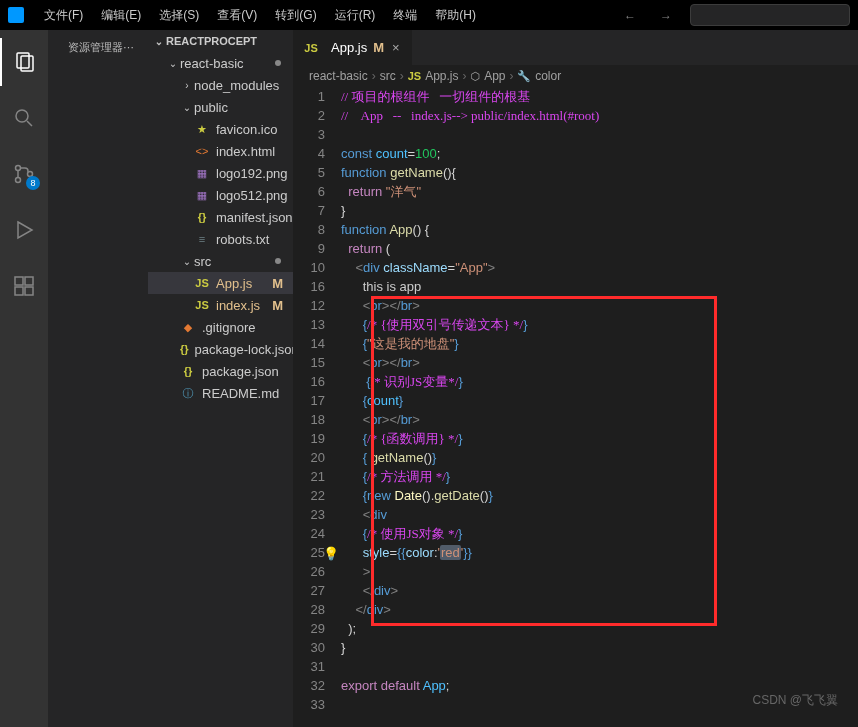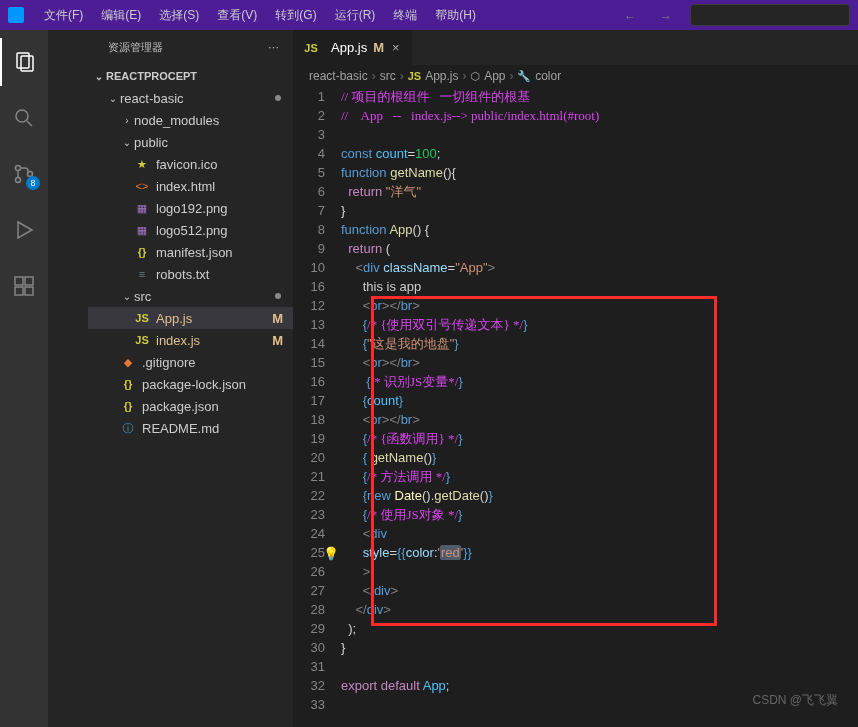--- a/index.html
+++ b/index.html
@@ -1,31 +1,31 @@
 <!DOCTYPE html>
 <html><head>
 <meta charset="utf-8">
 <style>
 * { margin: 0; padding: 0; box-sizing: border-box; font-family: "Segoe UI", "Microsoft YaHei", sans-serif; }
 body { background: #1e1e1e; color: #cccccc; width: 858px; height: 727px; overflow: hidden; display: flex; flex-direction: column; }
-.titlebar { height: 30px; background: #4c1d95; display: flex; align-items: center; padding: 8px 8px; font-size: 12px; }
+.titlebar { height: 30px; background: #000000; display: flex; align-items: center; padding: 8px 8px; font-size: 12px; }
 .titlebar-left { display: flex; align-items: center; gap: 4px; flex: 1; }
 .vscode-icon { width: 16px; height: 16px; background: #0098ff; border-radius: 2px; position: relative; }
 .menu-items { display: flex; gap: 2px; margin-left: 8px; }
 .menu-item { padding: 4px 8px; cursor: pointer; border-radius: 3px; }
 .titlebar-right { display: flex; align-items: center; gap: 12px; }
 .nav-arrow { color: #888; cursor: pointer; padding: 2px 6px; }
 .search-box { background: #252526; border: 1px solid #3c3c3c; border-radius: 4px; width: 160px; height: 22px; }
 .main { flex: 1; display: flex; overflow: hidden; }
 .activitybar { width: 48px; background: #333333; display: flex; flex-direction: column; align-items: center; padding-top: 8px; gap: 8px; }
 .activity-icon { width: 48px; height: 48px; display: flex; align-items: center; justify-content: center; color: #858585; cursor: pointer; position: relative; }
 .activity-icon.active { color: #ffffff; border-left: 2px solid #fff; }
 .activity-icon svg { width: 24px; height: 24px; }
 .badge { position: absolute; bottom: 8px; right: 8px; background: #007acc; color: #fff; border-radius: 8px; min-width: 14px; height: 14px; font-size: 9px; display: flex; align-items: center; justify-content: center; padding: 0 3px; }
-.sidebar { width: 245px; background: #252526; display: flex; flex-direction: column; font-size: 13px; padding-left: 40px; }
+.sidebar { width: 245px; background: #252526; display: flex; flex-direction: row; font-size: 13px; }
 .sidebar-header { height: 35px; display: flex; align-items: center; justify-content: space-between; padding: 0 12px 0 20px; font-size: 11px; color: #bbbbbb; }
 .dots { letter-spacing: 2px; cursor: pointer; }
 .tree { flex: 1; overflow-y: auto; user-select: none; }
 .tree-item { display: flex; align-items: center; height: 22px; padding-left: 8px; cursor: pointer; white-space: nowrap; }
 .tree-item.selected { background: #37373d; }
 .chev { width: 14px; display: inline-flex; justify-content: center; font-size: 10px; color: #c5c5c5; }
 .ficon { width: 16px; height: 16px; margin-right: 6px; display: inline-flex; align-items: center; justify-content: center; font-size: 11px; }
 .fname { flex: 1; color: #cccccc; }
 .tree-item.modified .fname { color: #e2c08d; }
 .mod-marker { color: #e2c08d; margin-right: 10px; font-weight: bold; }
@@ -294,22 +294,22 @@
             <div class="line"><span class="">      </span><span class="c-keyword">{</span><span class="c-comment">/* {使用双引号传递文本} */</span><span class="c-keyword">}</span></div>
             <div class="line"><span class="">      </span><span class="c-keyword">{</span><span class="c-string">"这是我的地盘"</span><span class="c-keyword">}</span></div>
             <div class="line"><span class="">      </span><span class="c-punct">&lt;</span><span class="c-tag">br</span><span class="c-punct">&gt;&lt;/</span><span class="c-tag">br</span><span class="c-punct">&gt;</span></div>
             <div class="line"><span class="">       </span><span class="c-keyword">{</span><span class="c-comment">/* 识别JS变量*/</span><span class="c-keyword">}</span></div>
             <div class="line"><span class="">      </span><span class="c-keyword">{</span><span class="c-const">count</span><span class="c-keyword">}</span></div>
             <div class="line"><span class="">      </span><span class="c-punct">&lt;</span><span class="c-tag">br</span><span class="c-punct">&gt;&lt;/</span><span class="c-tag">br</span><span class="c-punct">&gt;</span></div>
             <div class="line"><span class="">      </span><span class="c-keyword">{</span><span class="c-comment">/* {函数调用} */</span><span class="c-keyword">}</span></div>
             <div class="line"><span class="">      </span><span class="c-keyword">{</span><span class=""> </span><span class="c-func">getName</span><span class="c-brace">()</span><span class="c-keyword">}</span></div>
             <div class="line"><span class="">      </span><span class="c-keyword">{</span><span class="c-comment">/* 方法调用 */</span><span class="c-keyword">}</span></div>
             <div class="line"><span class="">      </span><span class="c-keyword">{</span><span class="c-keyword">new</span><span class=""> </span><span class="c-class">Date</span><span class="c-brace">().</span><span class="c-func">getDate</span><span class="c-brace">()</span><span class="c-keyword">}</span></div>
+            <div class="line"><span class="">      </span><span class="c-punct">&lt;</span><span class="c-tag">div</span></div>
             <div class="line"><span class="">      </span><span class="c-keyword">{</span><span class="c-comment">/* 使用JS对象 */</span><span class="c-keyword">}</span></div>
-            <div class="line"><span class="">      </span><span class="c-punct">&lt;</span><span class="c-tag">div</span></div>
             <div class="line"><span class="">      </span><span class="c-attr">style</span><span class="c-brace">=</span><span class="c-keyword">{{</span><span class="c-attr">color</span><span class="c-brace">:</span><span class="c-string">'</span><span class="c-string hl-word">red</span><span class="c-string">'</span><span class="c-keyword">}}</span></div>
             <div class="line"><span class="">      </span><span class="c-punct">&gt;</span></div>
             <div class="line"><span class="">      </span><span class="c-punct">&lt;/</span><span class="c-tag">div</span><span class="c-punct">&gt;</span></div>
             <div class="line"><span class="">    </span><span class="c-punct">&lt;/</span><span class="c-tag">div</span><span class="c-punct">&gt;</span></div>
             <div class="line"><span class="">  </span><span class="c-brace">);</span></div>
             <div class="line"><span class="c-brace">}</span></div>
             <div class="line"></div>
             <div class="line"><span class="c-keyword2">export</span><span class=""> </span><span class="c-keyword2">default</span><span class=""> </span><span class="c-const">App</span><span class="c-brace">;</span></div>
           </div>
       </div>

